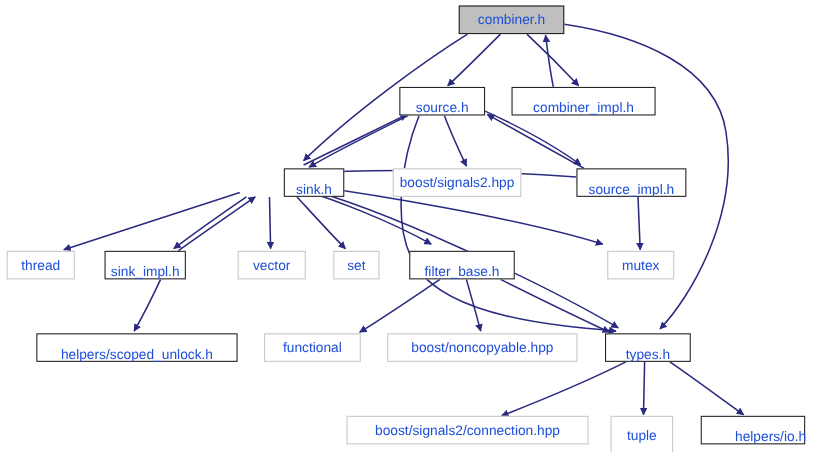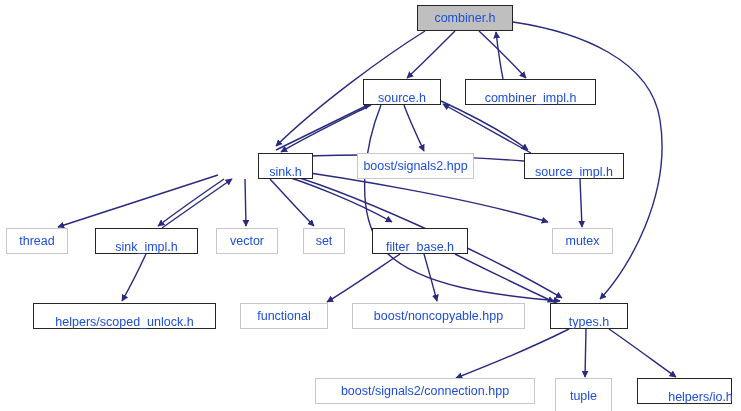--- a/index.html
+++ b/index.html
@@ -81,21 +81,21 @@
       </div>
       <div class="node plain" style="left: 357px; top: 153px; width: 117px; height: 26px; text-align: center;">
         <span>boost/signals2.hpp</span>
       </div>
       <div class="node strong" style="left: 524px; top: 153px; width: 100px; height: 26px;">
         <span>source_impl.h</span>
       </div>
       <div class="node plain" style="left: 6px; top: 228px; width: 62px; height: 26px;">
         <span>thread</span>
       </div>
-      <div class="node strong" style="left: 95px; top: 228px; width: 103px; height: 26px;">
+      <div class="node strong" style="left: 95px; top: 228px; width: 74px; height: 26px;">
         <span>sink_impl.h</span>
       </div>
       <div class="node plain" style="left: 216px; top: 228px; width: 62px; height: 26px;">
         <span>vector</span>
       </div>
       <div class="node plain" style="left: 303px; top: 228px; width: 42px; height: 26px;">
         <span>set</span>
       </div>
       <div class="node strong" style="left: 372px; top: 228px; width: 96px; height: 26px;">
         <span>filter_base.h</span>

